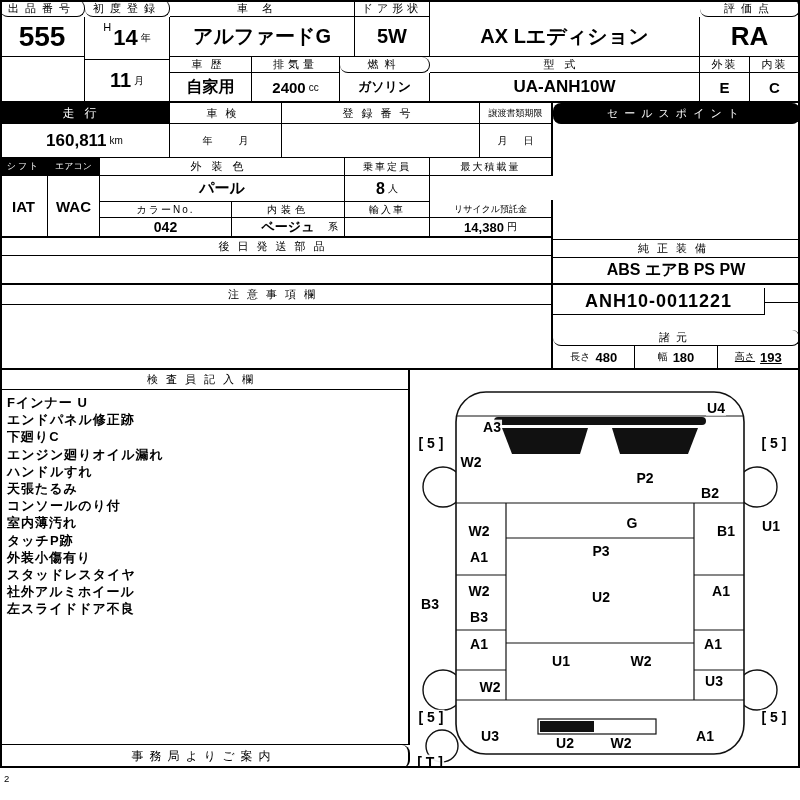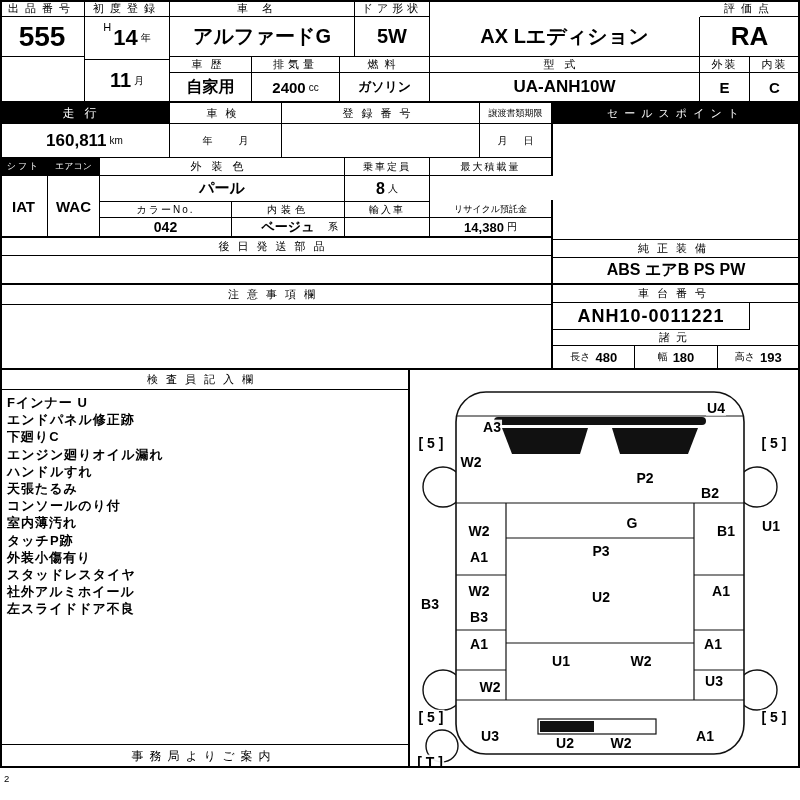--- a/index.html
+++ b/index.html
@@ -17,42 +17,42 @@
   }
   .bar { background:#000; color:#fff; }
   .bb2 { border-bottom-width:2px; }
   .br2 { border-right-width:2px; }
   .lbl { font-size:11px; }
   .f9  { font-size:9px; }
   .f10 { font-size:10px; }
   .f12 { font-size:12px; }
   .ls2 { letter-spacing:2px; }
   .ls4 { letter-spacing:4px; }
-  .ls6 { letter-spacing:6px; }
+  .ls6 { letter-spacing:6px;border-radius:8px; }
   .ls8 { letter-spacing:8px; }
   .ls10 { letter-spacing:10px; }
   .ls14 { letter-spacing:14px; }
   .v13 { font-size:13px; font-weight:bold; }
   .v14 { font-size:14px; font-weight:bold; }
   .v15 { font-size:15px; font-weight:bold; }
   .v16 { font-size:16px; font-weight:bold; }
   .v17 { font-size:17px; font-weight:bold; }
   .v18 { font-size:18px; font-weight:bold; letter-spacing:1px; }
   .v20 { font-size:20px; font-weight:bold; }
   .v22 { font-size:22px; font-weight:bold; }
   .v26 { font-size:26px; font-weight:bold; }
   .v28 { font-size:28px; font-weight:bold; }
   .unit { font-size:10px; margin-left:3px; font-weight:normal; }
   .era  { font-size:11px; margin-right:2px; align-self:flex-start; margin-top:4px; }
   .suffix { position:absolute; right:6px; font-size:10px; }
   .end { justify-content:flex-start; padding-right:10px;margin-top:24px; }
   .gap26 { column-gap:26px; }
   .gap16 { column-gap:16px; }
   .dim-pair { flex:1; display:flex; align-items:center; justify-content:center; height:100%; border-right:1px solid #000; }
-  .dim-pair:last-child { border-right:none; }
+  .dim-pair:last-child { border-right:none;text-decoration:underline; }
   .dim-lbl { font-size:10px; margin-right:5px; }
   .dim-val { font-size:13px; font-weight:bold; }
   .list-body { flex-direction:column; align-items:flex-start; justify-content:flex-start; padding:4px 7px; }
   .defect-line { font-size:13px; font-weight:600; line-height:17.2px; letter-spacing:1px; white-space:nowrap; }
   .diagram-cell { padding:0; }
   .marks-layer { position:absolute; left:0; top:0; width:100%; height:100%; z-index:5; }
   .mark {
     position:absolute; transform:translate(-50%,-50%);
     font-size:14px; font-weight:bold; white-space:nowrap;
     background:rgba(255,255,255,0.92); padding:0 1px; line-height:1.05;
@@ -220,21 +220,21 @@
   <div class="cell lbl ls8 br2" style="left:0;top:285px;width:553px;height:20px">注意事項欄</div>
 
   <div class="cell bb2" style="left:553px;top:258px;width:247px;height:27px">
       <span class="v16">ABS エアB PS PW</span>
     </div>
   <div class="cell bb2 br2" style="left:0;top:305px;width:553px;height:65px">
       <span></span>
     </div>
 
   <div class="cell lbl ls8" style="left:553px;top:285px;width:247px;height:18px">車台番号</div>
-  <div class="cell" style="left:553px;top:303px;width:197px;height:27px">
+  <div class="cell" style="left:553px;top:288px;width:212px;height:27px">
       <span class="v18">ANH10-0011221</span>
     </div>
 
   <div class="cell lbl ls6" style="left:553px;top:330px;width:247px;height:16px">諸元</div>
   <div class="cell bb2" style="left:553px;top:346px;width:247px;height:24px;padding:0">
     <div class="dim-pair">
       <span class="dim-lbl">長さ</span>
       <span class="dim-val">480</span>
     </div>
     <div class="dim-pair">

